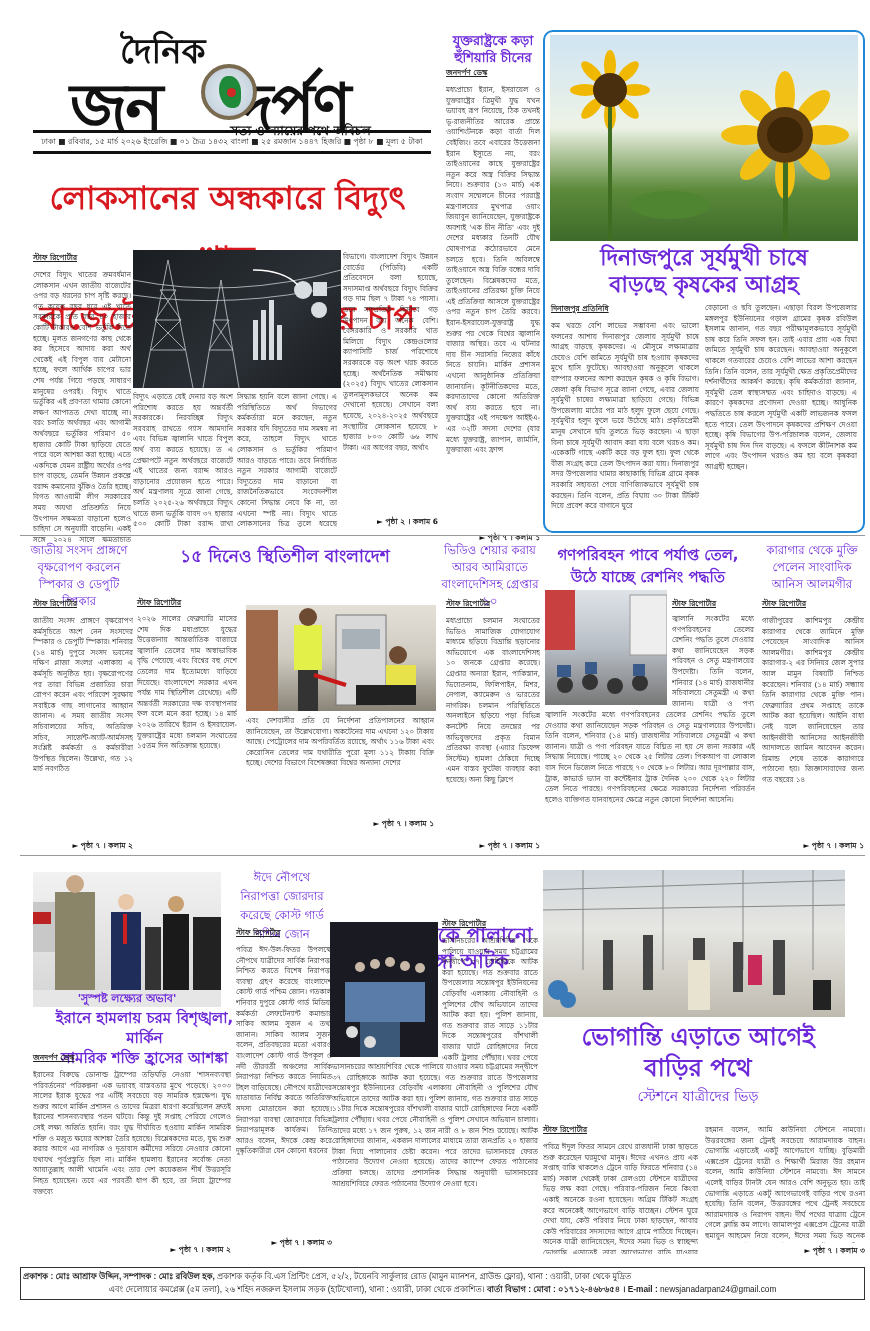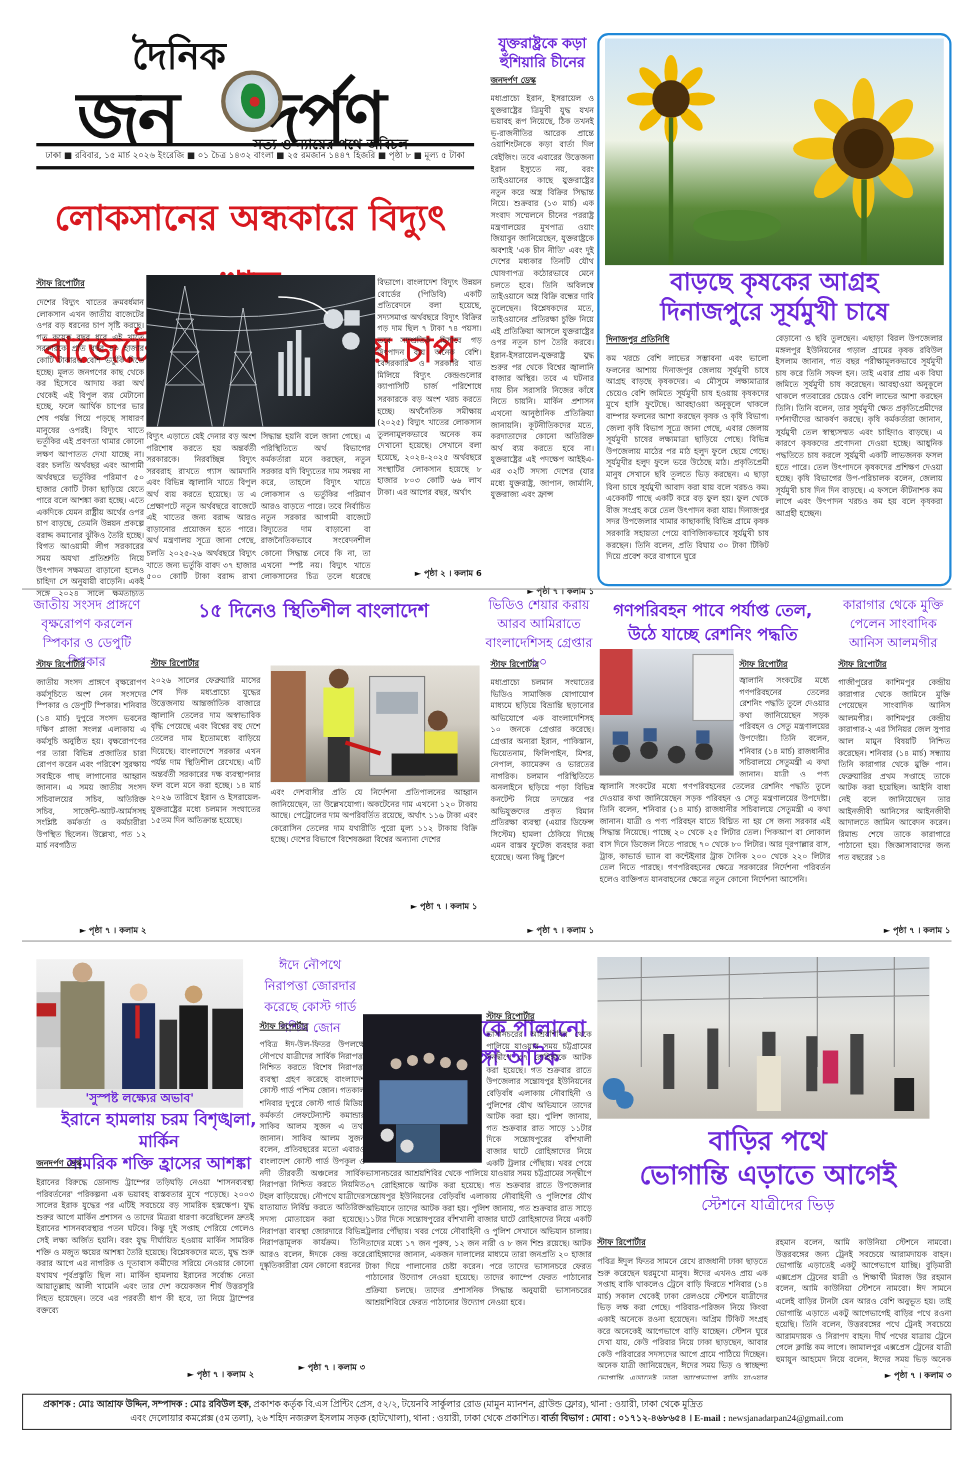--- a/index.html
+++ b/index.html
@@ -106,22 +106,22 @@
           <ellipse cx="78" cy="73" rx="6" ry="14" transform="rotate(-45 78 73)"></ellipse>
       </g>
       <circle cx="60" cy="55" r="17" fill="#4a2f0e"></circle>
     </g>
     <rect x="58" y="72" width="4" height="134" fill="#3f6d22"></rect>
     <rect x="233" y="128" width="5" height="78" fill="#3f6d22"></rect>
     <ellipse cx="120" cy="170" rx="40" ry="14" fill="#4f8530"></ellipse>
   </svg>
 </div>
 <div class="abs hd" style="left:550px;top:244px;width:308px;font-size:22px;font-weight:bold;line-height:27px">
+  <div>দিনাজপুরে সূর্যমুখী চাষে</div>
   <div>বাড়ছে কৃষকের আগ্রহ</div>
-  <div>দিনাজপুরে সূর্যমুখী চাষে</div>
 </div>
 <div class="abs" style="left:551px;top:303px;width:148px">
   <span class="byline">দিনাজপুর প্রতিনিধি</span>
   <div class="body-text" style="height:212px">কম খরচে বেশি লাভের সম্ভাবনা এবং ভালো ফলনের আশায় দিনাজপুর জেলায় সূর্যমুখী চাষে আগ্রহ বাড়ছে কৃষকদের। এ মৌসুমে লক্ষ্যমাত্রার চেয়েও বেশি জমিতে সূর্যমুখী চাষ হওয়ায় কৃষকদের মুখে হাসি ফুটেছে। আবহাওয়া অনুকূলে থাকলে বাম্পার ফলনের আশা করছেন কৃষক ও কৃষি বিভাগ। জেলা কৃষি বিভাগ সূত্রে জানা গেছে, এবার জেলায় সূর্যমুখী চাষের লক্ষ্যমাত্রা ছাড়িয়ে গেছে। বিভিন্ন উপজেলায় মাঠের পর মাঠ হলুদ ফুলে ছেয়ে গেছে। সূর্যমুখীর হলুদ ফুলে ভরে উঠেছে মাঠ। প্রকৃতিপ্রেমী মানুষ সেখানে ছবি তুলতে ভিড় করছেন। এ ছাড়া বিনা চাষে সূর্যমুখী আবাদ করা যায় বলে খরচও কম। একেকটি গাছে একটি করে বড় ফুল হয়। ফুল থেকে বীজ সংগ্রহ করে তেল উৎপাদন করা যায়। দিনাজপুর সদর উপজেলার খামার কাছাকাছি বিভিন্ন গ্রামে কৃষক সরকারি সহায়তা পেয়ে বাণিজ্যিকভাবে সূর্যমুখী চাষ করছেন। তিনি বলেন, প্রতি বিঘায় ৩০ টাকা টিকিট দিয়ে প্রবেশ করে বাগানে ঘুরে</div>
 </div>
 <div class="abs body-text" style="left:705px;top:303px;width:152px;height:225px">বেড়ানো ও ছবি তুলছেন। এছাড়া বিরল উপজেলার মঙ্গলপুর ইউনিয়নের গড়াল গ্রামের কৃষক রবিউল ইসলাম জানান, গত বছর পরীক্ষামূলকভাবে সূর্যমুখী চাষ করে তিনি সফল হন। তাই এবার প্রায় এক বিঘা জমিতে সূর্যমুখী চাষ করেছেন। আবহাওয়া অনুকূলে থাকলে গতবারের চেয়েও বেশি লাভের আশা করছেন তিনি। তিনি বলেন, তার সূর্যমুখী ক্ষেত প্রকৃতিপ্রেমীদের দর্শনার্থীদের আকর্ষণ করছে। কৃষি কর্মকর্তারা জানান, সূর্যমুখী তেল স্বাস্থ্যসম্মত এবং চাহিদাও বাড়ছে। এ কারণে কৃষকদের প্রণোদনা দেওয়া হচ্ছে। আধুনিক পদ্ধতিতে চাষ করলে সূর্যমুখী একটি লাভজনক ফসল হতে পারে। তেল উৎপাদনে কৃষকদের প্রশিক্ষণ দেওয়া হচ্ছে। কৃষি বিভাগের উপ-পরিচালক বলেন, জেলায় সূর্যমুখী চাষ দিন দিন বাড়ছে। এ ফসলে কীটনাশক কম লাগে এবং উৎপাদন খরচও কম হয় বলে কৃষকরা আগ্রহী হচ্ছেন।</div>
 
 <div class="abs" style="left:20px;top:535px;width:845px;height:1px;background:#999"></div>
 
 <div class="abs hd" style="left:25px;top:542px;width:108px;font-size:11.5px;line-height:17px">জাতীয় সংসদ প্রাঙ্গণে বৃক্ষরোপণ করলেন স্পিকার ও ডেপুটি স্পিকার</div>
@@ -277,33 +277,33 @@
     <g fill="#3a7ab8">
         <circle cx="15" cy="120" r="10"></circle>
         <circle cx="25" cy="130" r="8"></circle>
       </g>
     <g fill="#222">
         <rect x="270" y="110" width="18" height="30"></rect>
       </g>
   </svg>
 </div>
 <div class="abs hd" style="left:543px;top:1022px;width:310px;font-size:24px;font-weight:bold;line-height:31px">
+  <div>ভোগান্তি এড়াতে আগেই</div>
   <div>বাড়ির পথে</div>
-  <div>ভোগান্তি এড়াতে আগেই</div>
 </div>
 <div class="abs hd" style="left:543px;top:1086px;width:310px;font-size:14px;line-height:20px">স্টেশনে যাত্রীদের ভিড়</div>
 <div class="abs" style="left:543px;top:1124px;width:155px">
   <span class="byline">স্টাফ রিপোর্টার</span>
   <div class="body-text" style="height:112px">পবিত্র ঈদুল ফিতর সামনে রেখে রাজধানী ঢাকা ছাড়তে শুরু করেছেন ঘরমুখো মানুষ। ঈদের এখনও প্রায় এক সপ্তাহ বাকি থাকলেও ট্রেনে বাড়ি ফিরতে শনিবার (১৪ মার্চ) সকাল থেকেই ঢাকা রেলওয়ে স্টেশনে যাত্রীদের ভিড় লক্ষ করা গেছে। পরিবার-পরিজন নিয়ে কিংবা একাই অনেকে রওনা হয়েছেন। অগ্রিম টিকিট সংগ্রহ করে অনেকেই আগেভাগে বাড়ি যাচ্ছেন। স্টেশন ঘুরে দেখা যায়, কেউ পরিবার নিয়ে ঢাকা ছাড়ছেন, আবার কেউ পরিবারের সদস্যদের আগে গ্রামে পাঠিয়ে দিচ্ছেন। অনেক যাত্রী জানিয়েছেন, ঈদের সময় ভিড় ও স্বাচ্ছন্দ্য ভোগান্তি এড়াতেই তারা আগেভাগে বাড়ি যাওয়ার সিদ্ধান্ত নিয়েছেন। দুপুরের ট্রেনের যাত্রী মিরাজ উর</div>
 </div>
 <div class="abs" style="left:705px;top:1125px;width:160px">
   <div class="body-text" style="height:118px">রহমান বলেন, আমি কাউনিয়া স্টেশনে নামবো। উত্তরবঙ্গের জন্য ট্রেনই সবচেয়ে আরামদায়ক বাহন। ভোগান্তি এড়াতেই একটু আগেভাগে যাচ্ছি। বুড়িমারী এক্সপ্রেস ট্রেনের যাত্রী ও শিক্ষার্থী মিরাজ উর রহমান বলেন, আমি কাউনিয়া স্টেশনে নামবো। ঈদ সামনে এলেই বাড়ির টানটা যেন আরও বেশি অনুভূত হয়। তাই ভোগান্তি এড়াতে একটু আগেভাগেই বাড়ির পথে রওনা হয়েছি। তিনি বলেন, উত্তরবঙ্গের পথে ট্রেনই সবচেয়ে আরামদায়ক ও নিরাপদ বাহন। দীর্ঘ পথের যাত্রায় ট্রেনে গেলে ক্লান্তি কম লাগে। জামালপুর এক্সপ্রেস ট্রেনের যাত্রী হুমায়ুন আহমেদ নিয়ে বলেন, ঈদের সময় ভিড় অনেক বেড়ে যায়। তাই আগেভাগেই মাকে ও ছোট বোনকে নিয়ে বাড়ি যাচ্ছি। এবারও ঈদের জন্য পশু আগেও গেল। তিনি বলেন,</div>
   <span class="jump">► পৃষ্ঠা ৭ । কলাম ৩</span>
 </div>
 
-<div class="abs" style="left:20px;top:1267px;width:845px;height:33px;border:1.5px solid #333;padding:2px 18px;font-size:8.3px;line-height:13px;text-align:center;color:#222;font-family:Liberation Serif, serif">
+<div class="abs" style="left:20px;top:1267px;width:845px;height:33px;border:1.5px solid #333;padding:2px 2px;font-size:8.3px;line-height:13px;text-align:center;color:#222;font-family:Liberation Sans, sans-serif">
   <div style="text-align:left;white-space:nowrap;overflow:hidden">
     <b>প্রকাশক : মোঃ আশ্রাফ উদ্দিন, সম্পাদক : মোঃ রবিউল হক,</b><span> প্রকাশক কর্তৃক বি.এস প্রিন্টিং প্রেস, ৫২/২, টয়েনবি সার্কুলার রোড (মামুন ম্যানশন, গ্রাউন্ড ফ্লোর), থানা : ওয়ারী, ঢাকা থেকে মুদ্রিত</span>
   </div>
   <div style="white-space:nowrap;overflow:hidden">
     <span>এবং দেলোয়ার কমপ্লেক্স (৫ম তলা), ২৬ শহিদ নজরুল ইসলাম সড়ক (হাটখোলা), থানা : ওয়ারী, ঢাকা থেকে প্রকাশিত।</span><b> বার্তা বিভাগ : মোবা : ০১৭১২-৪৬৮৬৫৪ ।</b><b> E-mail : </b><span>newsjanadarpan24@gmail.com</span>
   </div>
 </div>
 
 </body></html>

